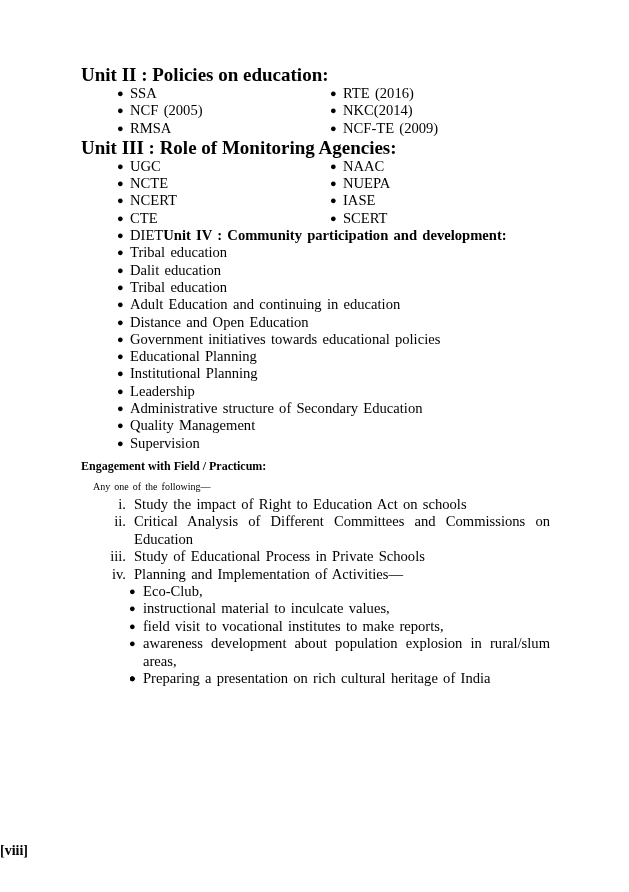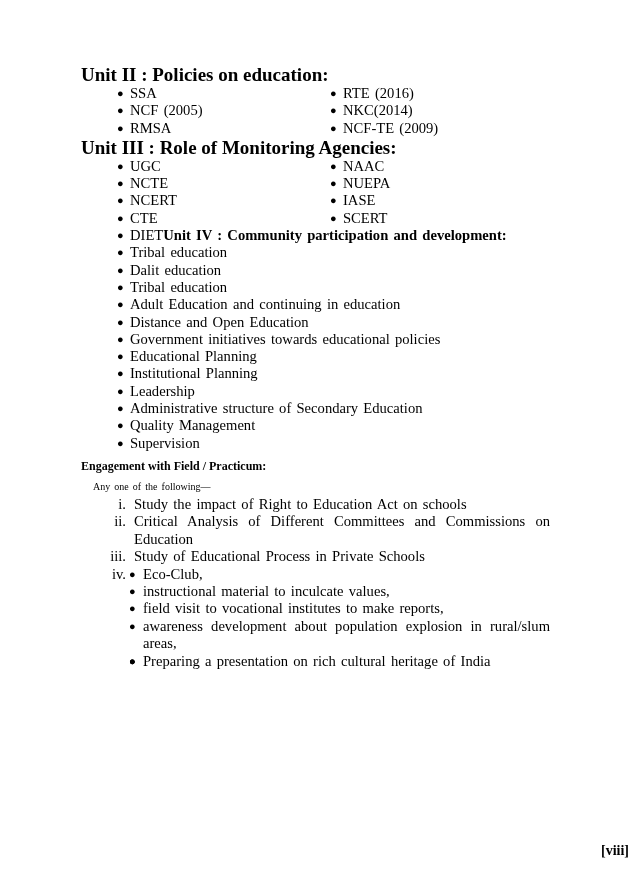--- a/index.html
+++ b/index.html
@@ -143,21 +143,21 @@
     font-size: 11px;
     line-height: 17.4px;
   }
 
   
   .footer {
     position: absolute;
     left: 0;
     top: 843px;
     width: 629px;
-    text-align: right;
+    text-align: left;
     font-weight: bold;
     font-size: 14px;
   }
 </style>
 </head>
 <body>
 
 <div class="page">
   <div class="content">
 
@@ -309,20 +309,21 @@
       <li>
         <span class="rnum">ii.</span>
         <span>Critical Analysis of Different Committees and Commissions on Education</span>
       </li>
       <li class="nojust">
         <span class="rnum">iii.</span>
         <span>Study of Educational Process in Private Schools</span>
       </li>
       <li class="nojust">
         <span class="rnum">iv.</span>
+        <span>Planning and Implementation of Activities—</span>
       </li>
     </ul>
 
     <ul class="alist">
       <li class="nojust">
         <span class="bullet">●</span>
         <span>Eco-Club,</span>
       </li>
       <li class="nojust">
         <span class="bullet">●</span>

